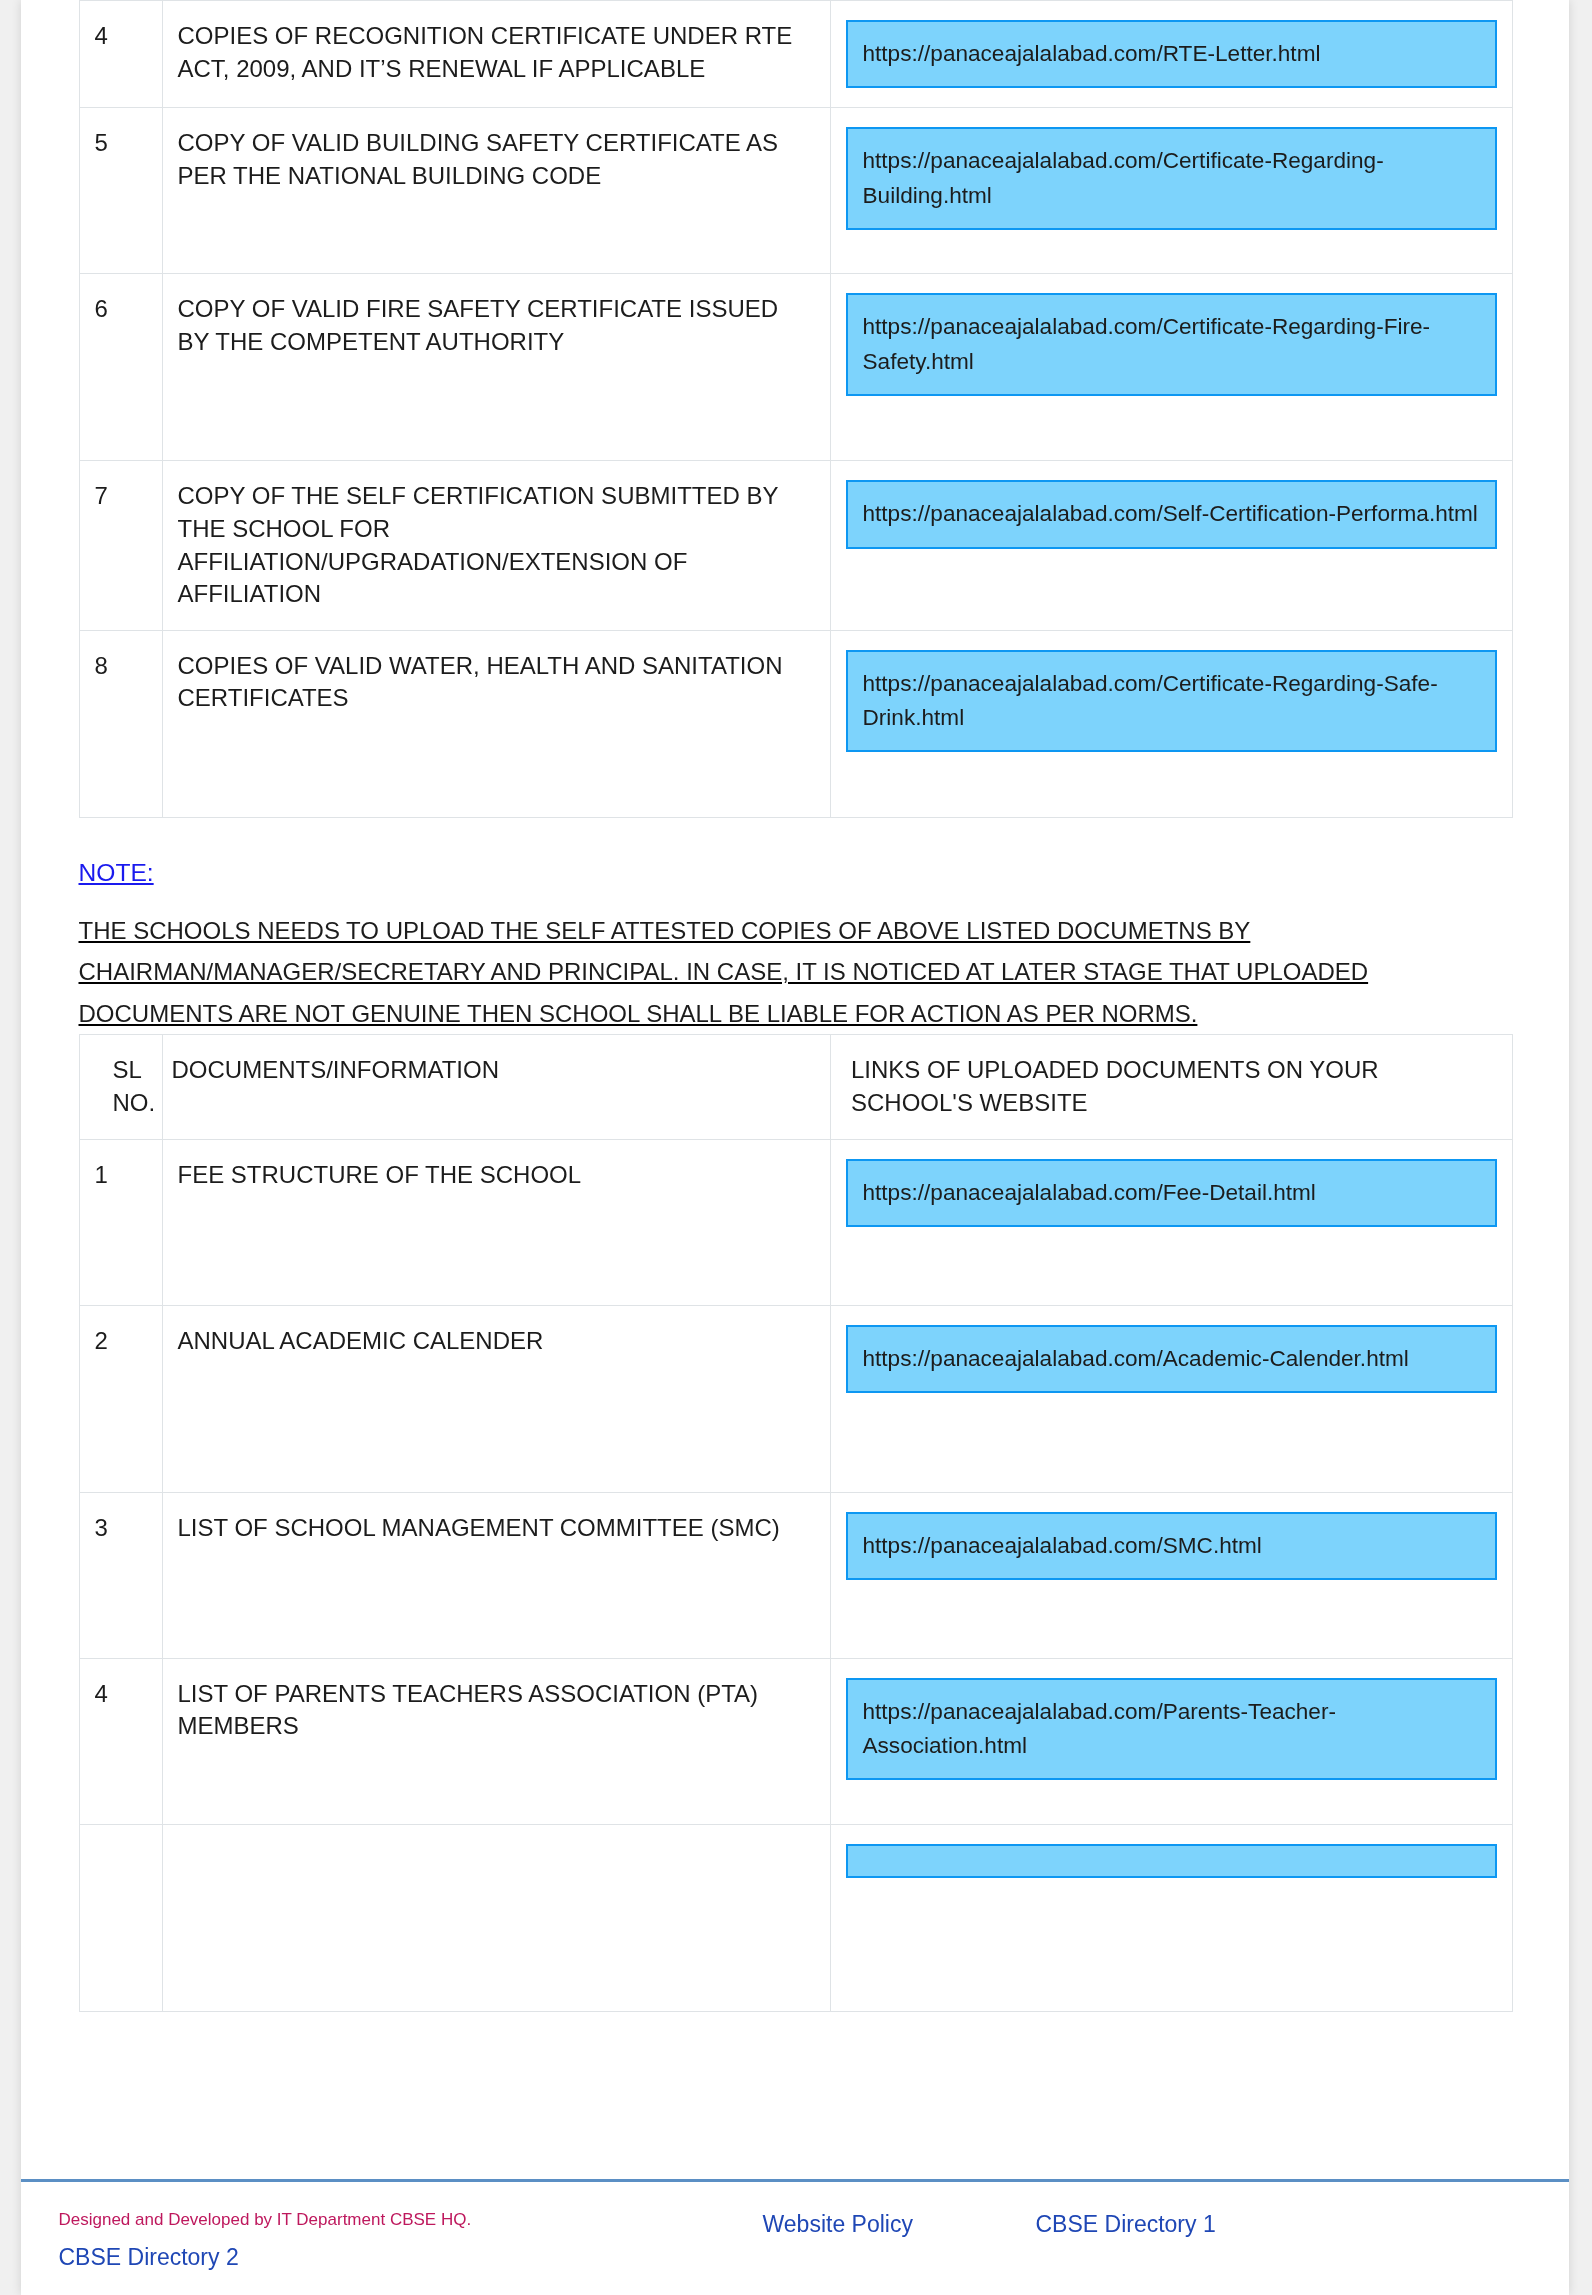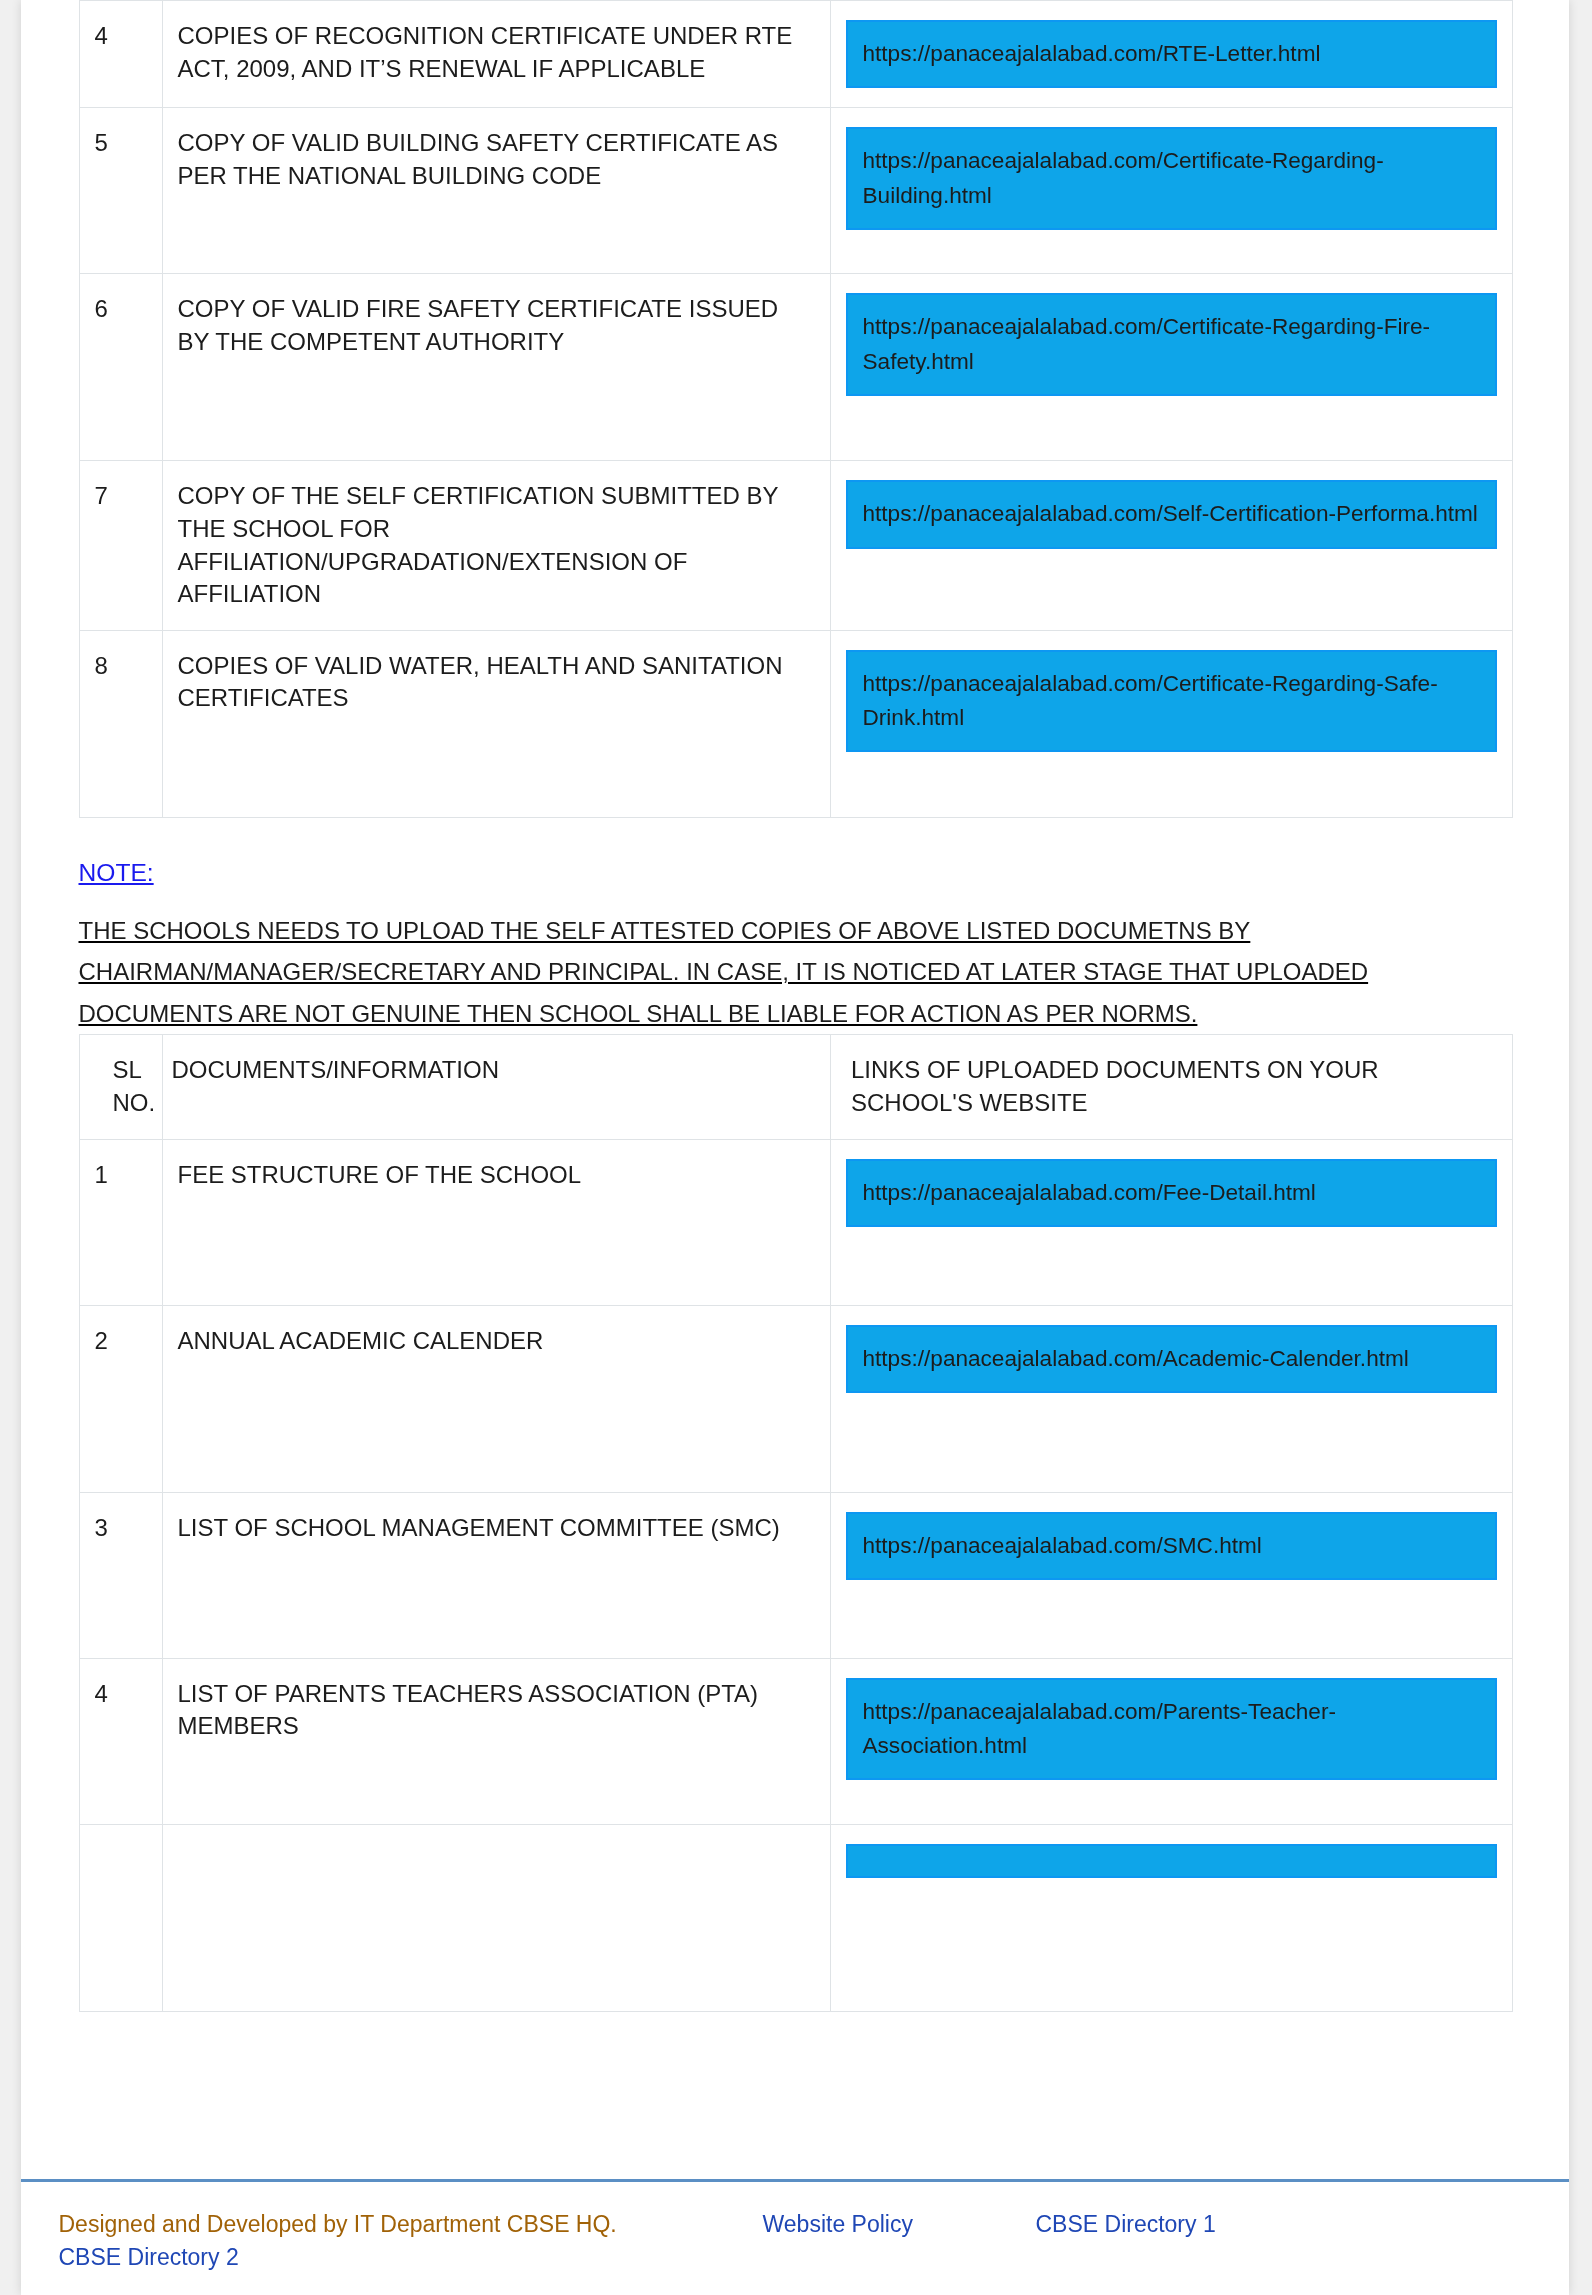--- a/index.html
+++ b/index.html
@@ -69,21 +69,21 @@
     font-size: 24px;
     padding-top: 23px;
     padding-bottom: 30px;
   }
   th.hdr.sl-cell   { padding-left: 33px; }
   th.hdr.doc-cell  { padding-left: 9px; }
   th.hdr.link-cell { padding-left: 20.5px; }
 
   .link-box {
     border: 2.1px solid #0d97f2;
-    background: #0ea5e9;
+    background: #7dd3fc;
     padding: 15px 12.3px 15px 15px;
     font-size: 22.6px;
     line-height: 1.52;
     color: #1c1c1c;
     word-break: break-word;
     box-sizing: border-box;
     display: block;
   }
 
   
@@ -132,22 +132,22 @@
     box-sizing: border-box;
     padding: 26px 38px 0 38px;
     height: 116px;
   }
   .footer-inner {
     display: flex;
     flex-wrap: wrap;
     align-items: flex-start;
   }
   .footer-credit {
-    color: #a16207;
-    font-size: 23px;
+    color: #be185d;
+    font-size: 17px;
     line-height: 1.45;
     width: 704px;
     flex: none;
   }
   .footer-link {
     color: #1f47b5;
     font-size: 23px;
     line-height: 1.45;
     text-decoration: none;
     cursor: pointer;

